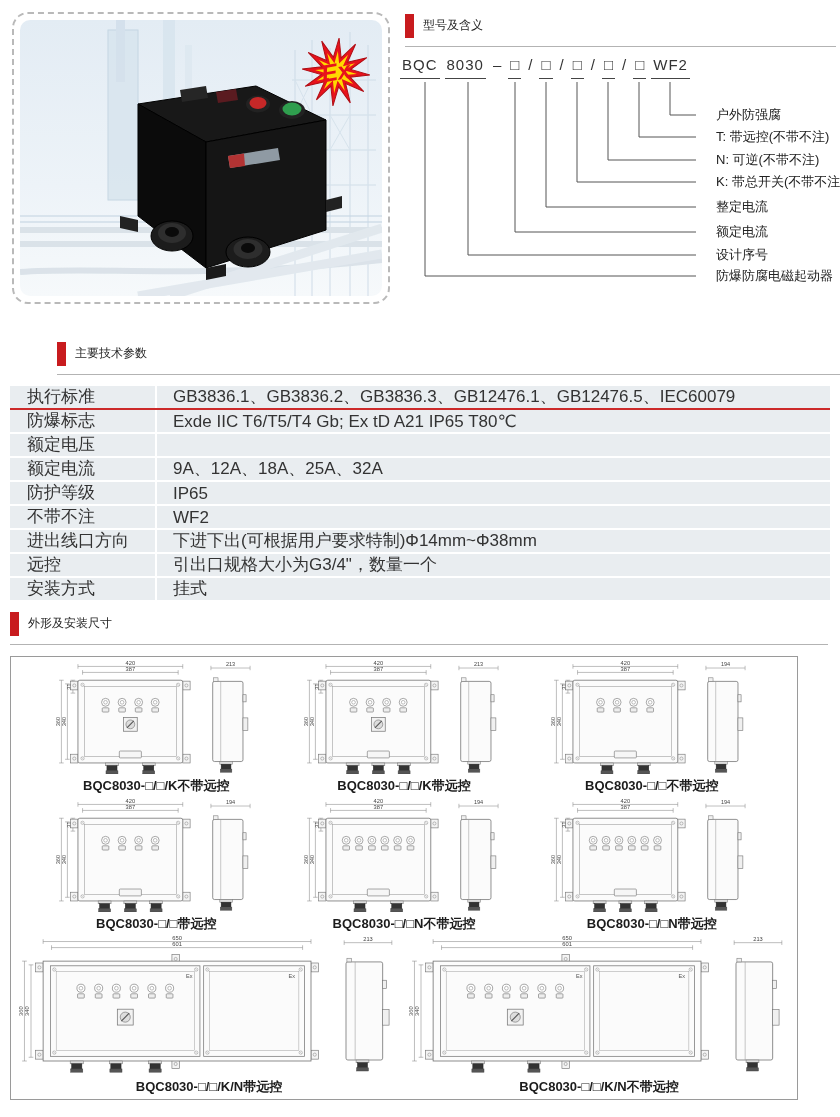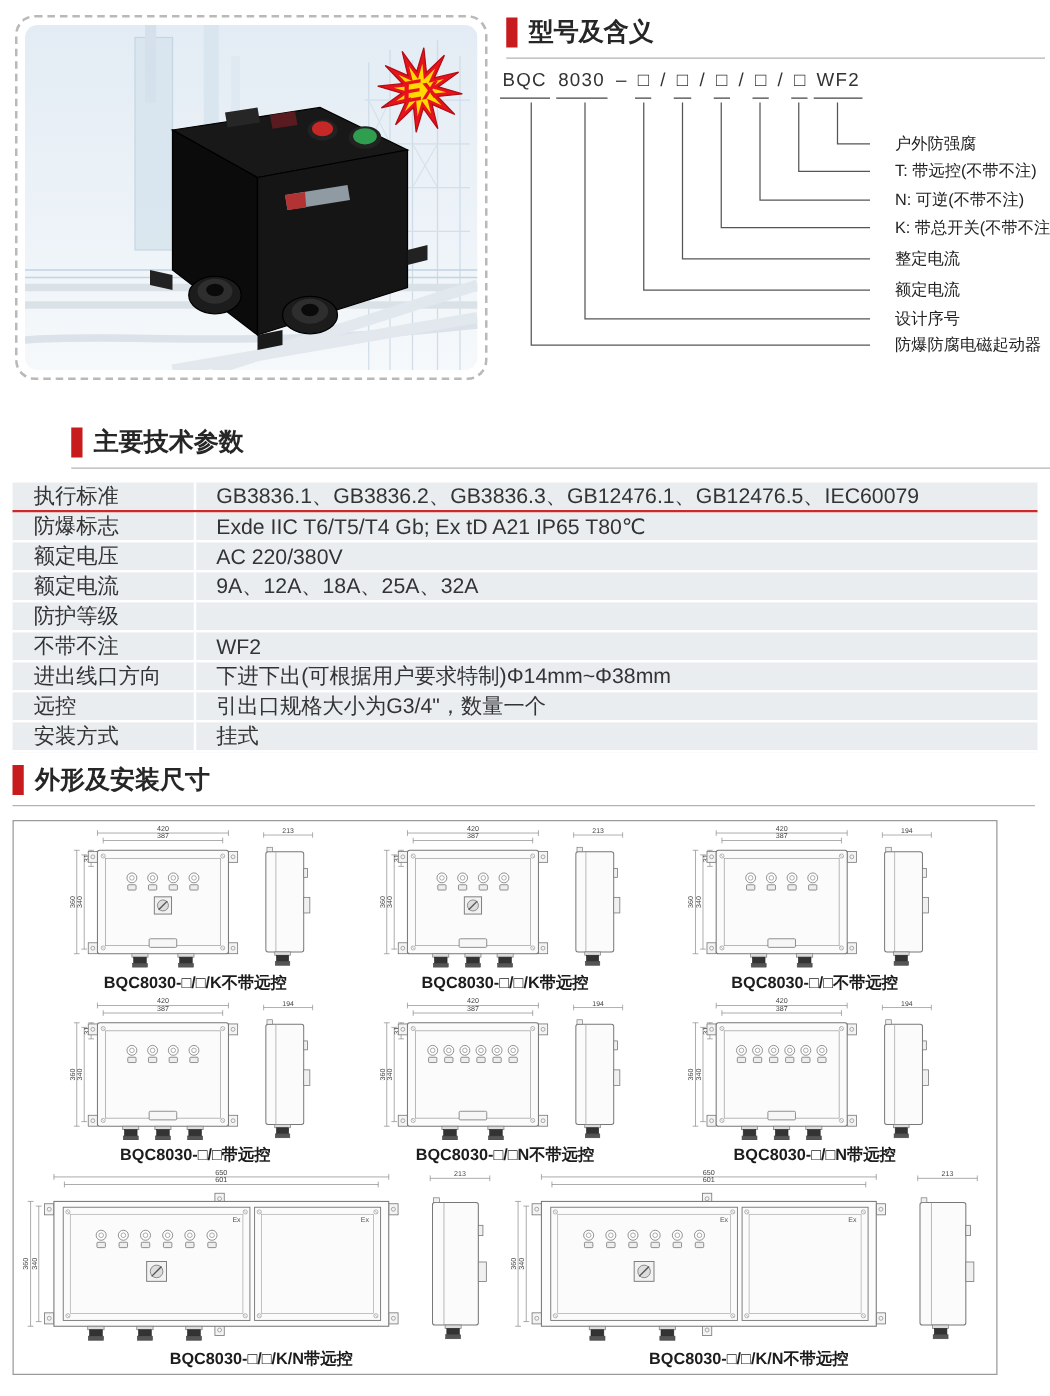--- a/index.html
+++ b/index.html
@@ -2,21 +2,21 @@
 <html style="--accent: #c81b1e; --rowbg: #e9edf0; --redline: #cc2a2a;"><head>
 <meta charset="utf-8">
 <style>
   html,body{margin:0;padding:0;background:#fff;}
   body{font-family:"Liberation Sans","DejaVu Sans",sans-serif;}
   .page{position:relative;width:840px;height:1117px;background:#fff;overflow:hidden;}
 
   
   .sec-header{position:absolute;display:flex;align-items:center;gap:9px;border-bottom:1px solid #b3b3b3;padding-bottom:8px;}
   .bar{width:9px;height:24px;background:var(--accent,#c81b1e);flex:none;}
-  .sec-title{font-size:20px;font-weight:bold;color:#262626;margin:0;line-height:1.1;}
+  .sec-title{font-size:12px;font-weight:normal;color:#262626;margin:0;line-height:1.1;}
   #model-header{left:405px;top:14px;width:431px;}
   #specs-header{left:10px;top:342px;width:820px;margin-left:47px;}
   #dims-header{left:10px;top:612px;width:818px;}
 
   
   .photo{position:absolute;left:12px;top:12px;width:362px;height:276px;border:2px dashed #b9b9b9;border-radius:16px;padding:6px;background:#fff;}
   .photo svg{border-radius:10px;display:block;}
 
   
   .model-diagram{position:absolute;left:400px;top:50px;width:440px;height:252px;}
@@ -167,30 +167,30 @@
         <div class="spec-value">GB3836.1、GB3836.2、GB3836.3、GB12476.1、GB12476.5、IEC60079</div>
       </div>
       <div class="spec-row">
         <div class="spec-label">防爆标志</div>
         <div class="spec-sep"></div>
         <div class="spec-value">Exde IIC T6/T5/T4 Gb; Ex tD A21 IP65 T80℃</div>
       </div>
       <div class="spec-row">
         <div class="spec-label">额定电压</div>
         <div class="spec-sep"></div>
-        <div class="spec-value">AC 220/380V</div>
       </div>
       <div class="spec-row">
         <div class="spec-label">额定电流</div>
         <div class="spec-sep"></div>
         <div class="spec-value">9A、12A、18A、25A、32A</div>
       </div>
       <div class="spec-row">
         <div class="spec-label">防护等级</div>
         <div class="spec-sep"></div>
+        <div class="spec-value">IP65</div>
       </div>
       <div class="spec-row">
         <div class="spec-label">不带不注</div>
         <div class="spec-sep"></div>
         <div class="spec-value">WF2</div>
       </div>
       <div class="spec-row">
         <div class="spec-label">进出线口方向</div>
         <div class="spec-sep"></div>
         <div class="spec-value">下进下出(可根据用户要求特制)Φ14mm~Φ38mm</div>

